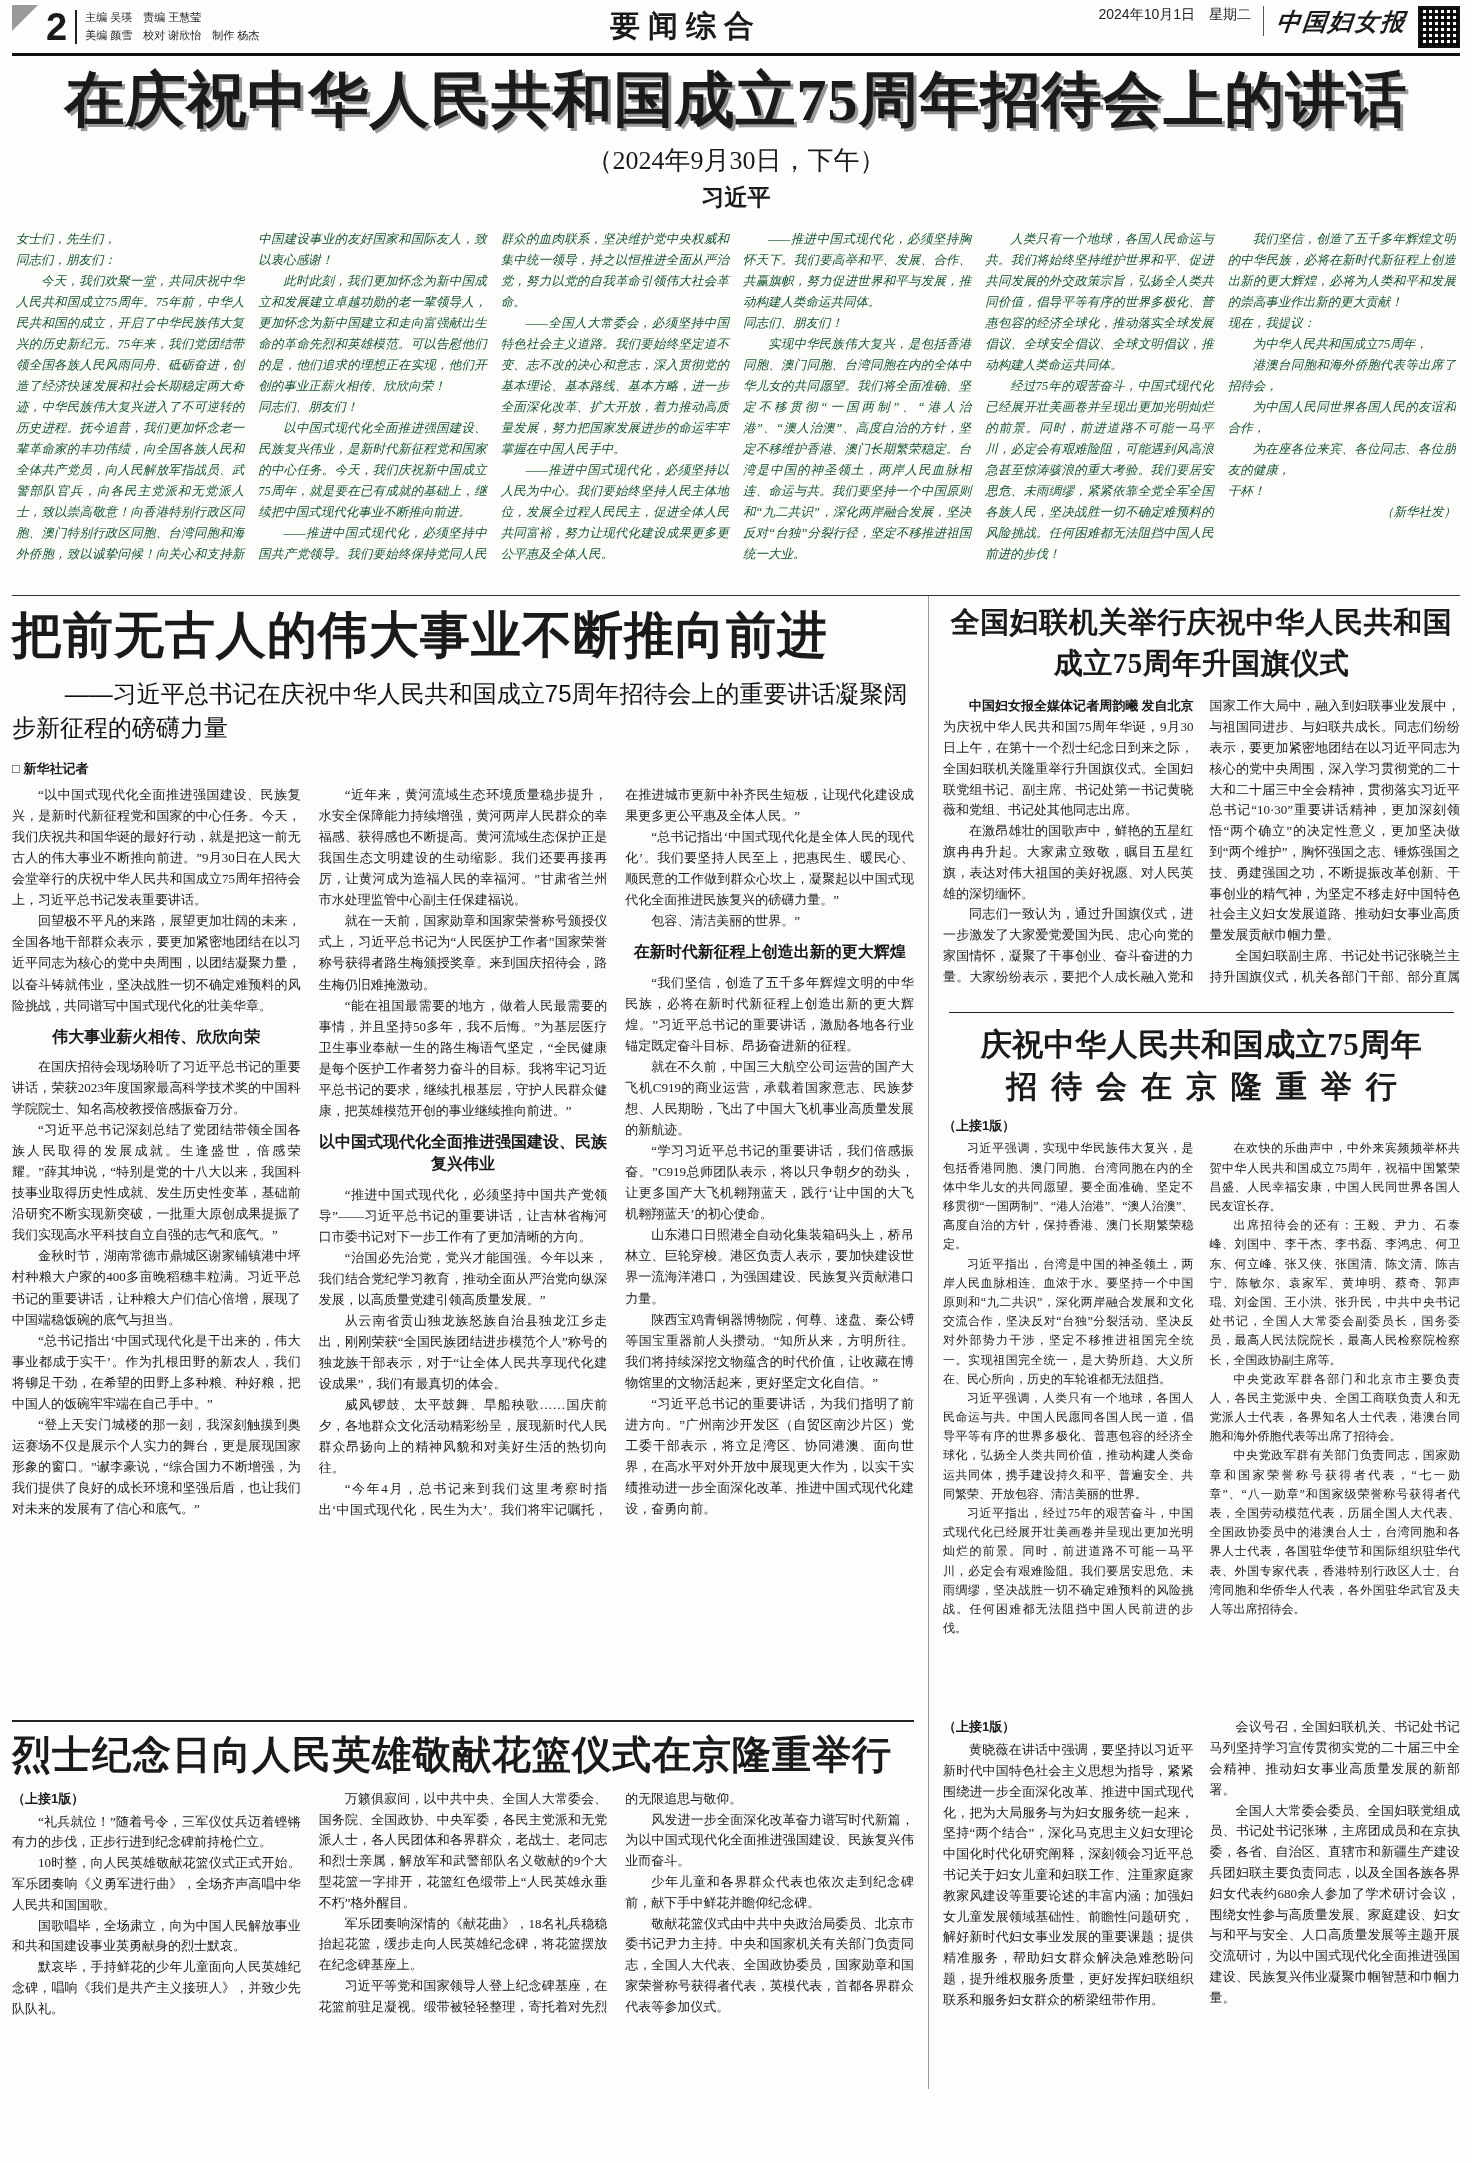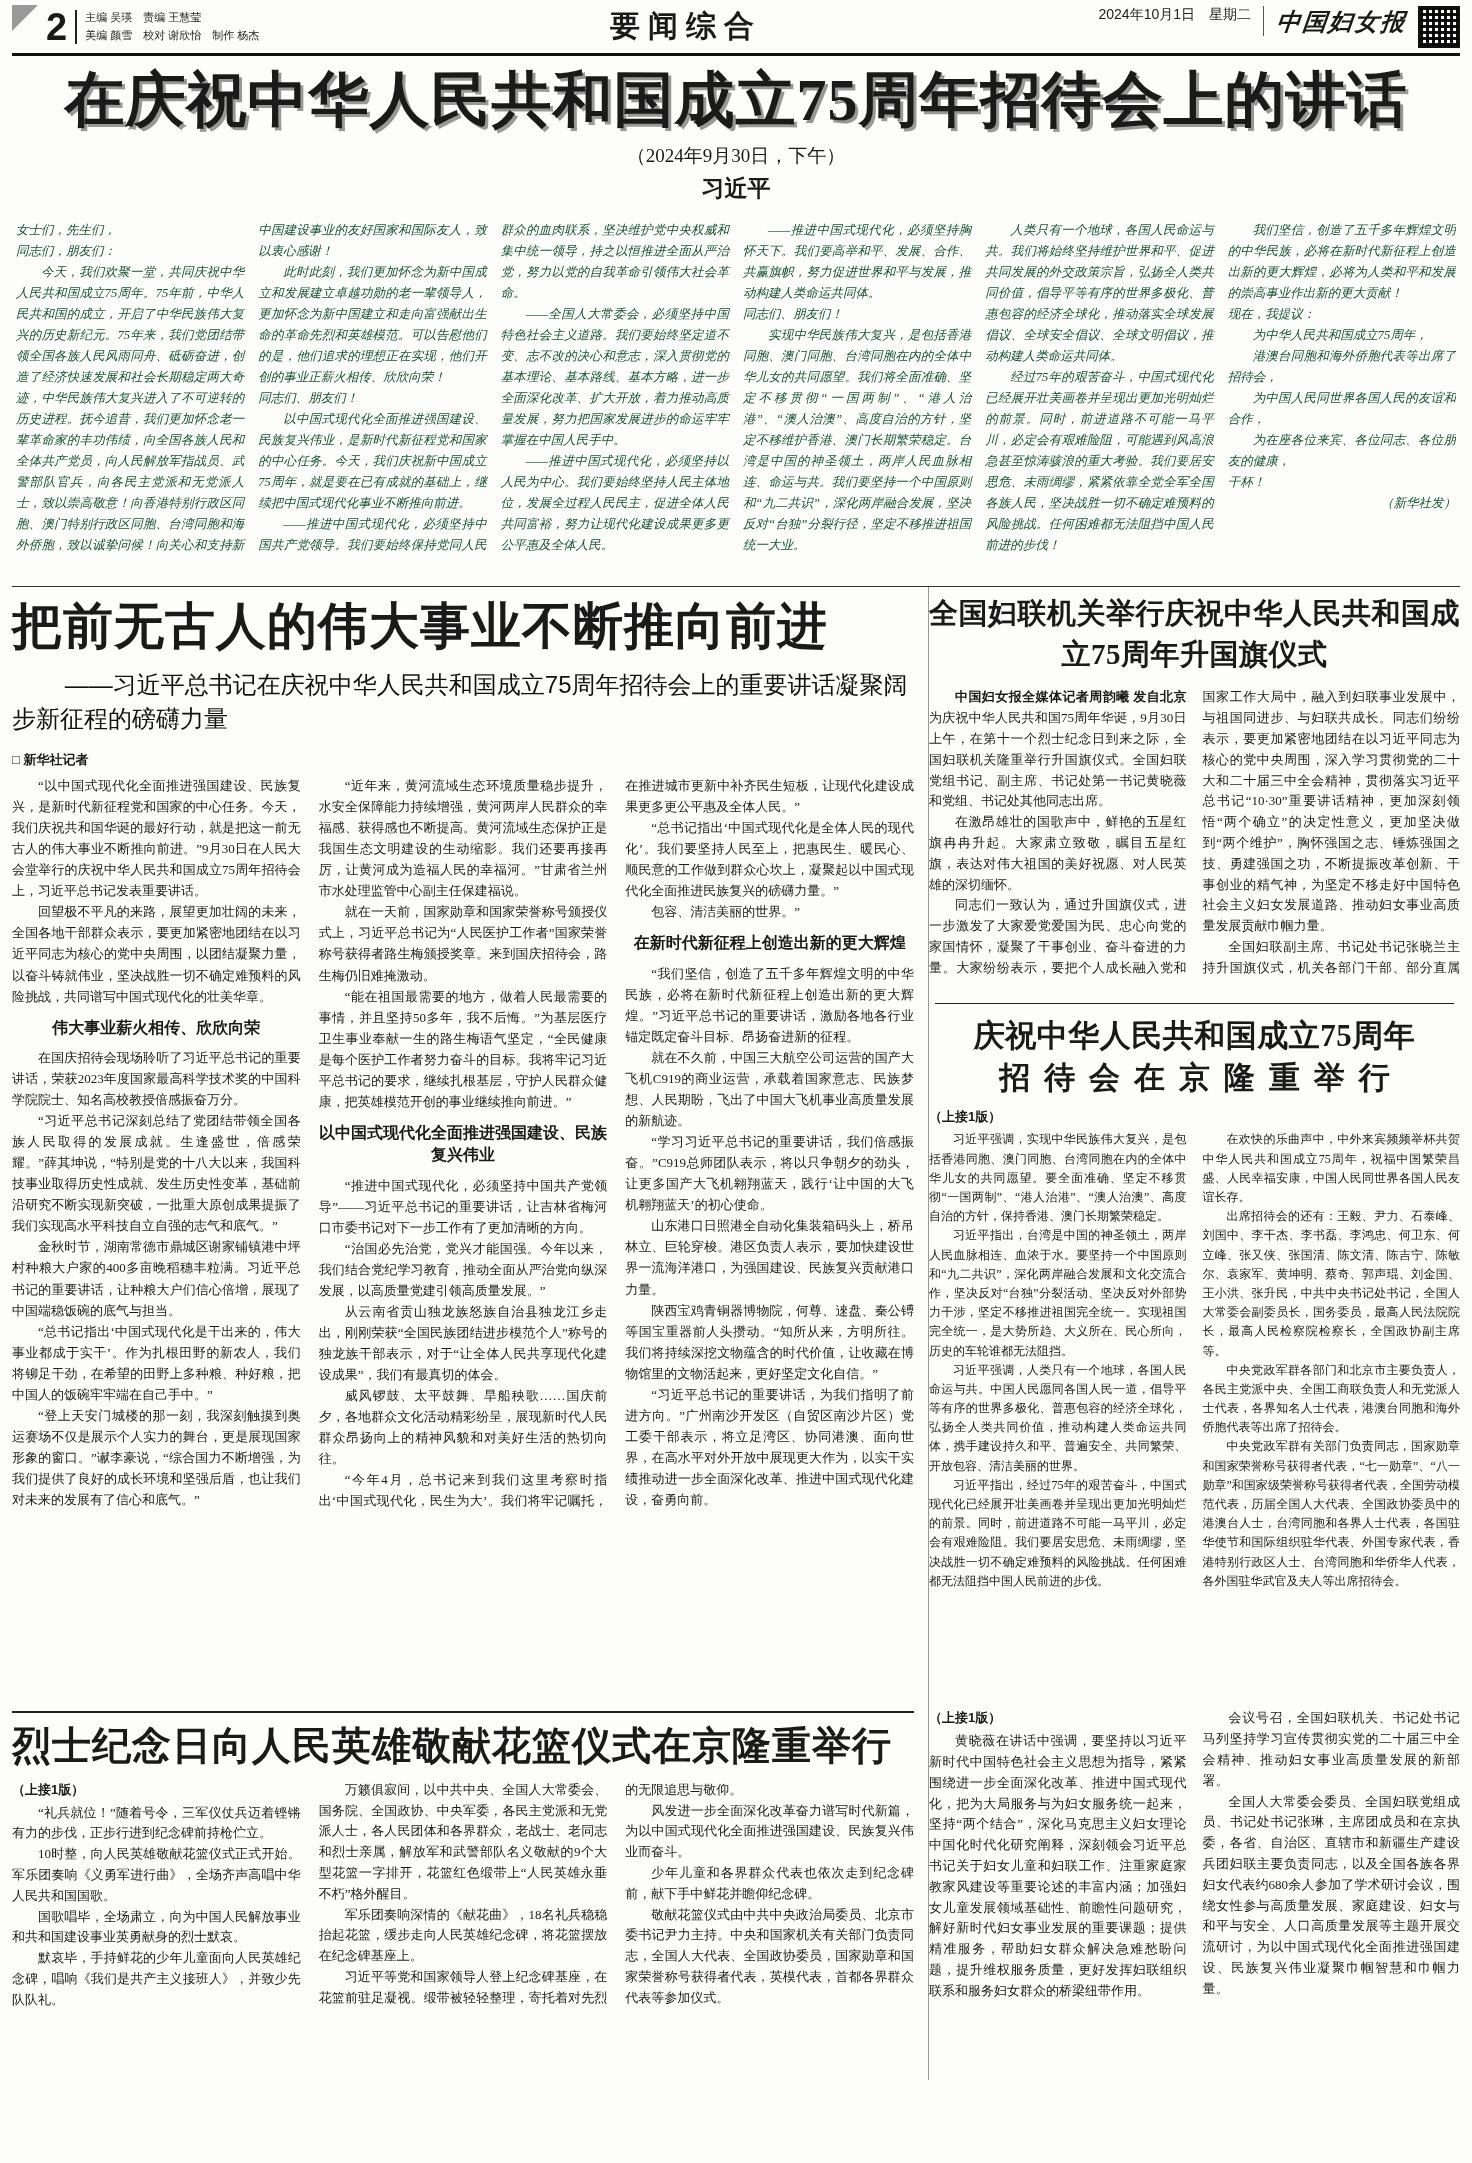--- a/index.html
+++ b/index.html
@@ -22,29 +22,29 @@
   .hdr-vr { width:1px; height:30px; background:#555; }
   .paper-name { font-size:24px; font-weight:700; font-style:italic; transform:skewX(-6deg); letter-spacing:2px; }
   .qr { width:42px; height:42px; background:
       repeating-linear-gradient(0deg,#111 0 3px,#fff 3px 6px),
       repeating-linear-gradient(90deg,#111 0 3px,#fff 3px 6px);
       background-blend-mode:multiply; border:2px solid #111; }
   
   .speech { padding:10px 4px 10px; border-bottom:1px solid #333; }
   .speech-h1 { text-align:center; font-size:60px; font-weight:900; letter-spacing:1px; line-height:1.15;
       text-shadow:3px 3px 0 rgba(0,0,0,.4); }
-  .speech-date { text-align:center; font-size:19px; margin-top:8px; }
+  .speech-date { text-align:center; font-size:26px; margin-top:8px; }
   .speech-author { text-align:center; font-size:23px; font-weight:700; margin-top:4px; }
   .speech-cols { margin-top:16px; height:356px; overflow:hidden;
       column-count:6; column-gap:14px; font-size:12.5px; line-height:1.68; font-style:italic; color:#14532d;
       text-align:justify; }
   
   .main { display:flex; }
   .main-left { width:916px; padding-right:14px; }
-  .main-right { flex:1; border-left:1px solid #999; }
+  .main-right { flex:1; border-left:1px solid #999; padding-left:14px; }
   
   .feat-h1 { font-size:50px; font-weight:900; line-height:1.25; letter-spacing:1px; margin-top:8px; }
   .feat-sub { font-size:24px; font-family:"Liberation Sans",sans-serif; line-height:1.45; margin-top:10px; text-indent:2.2em; color:#111; }
   .feat-byline { font-size:13px; font-weight:700; font-family:"Liberation Sans",sans-serif; margin:14px 0 6px; }
   .feat-cols { height:924px; overflow:hidden; column-count:3; column-gap:18px;
       font-size:13px; line-height:1.62; text-align:justify; }
   .para { text-indent:2em; margin:0; }
   .salute { text-indent:0; margin:0; }
   .toast { text-indent:2em; margin:0; }
   .credit { text-align:right; text-indent:0; margin:0; }

